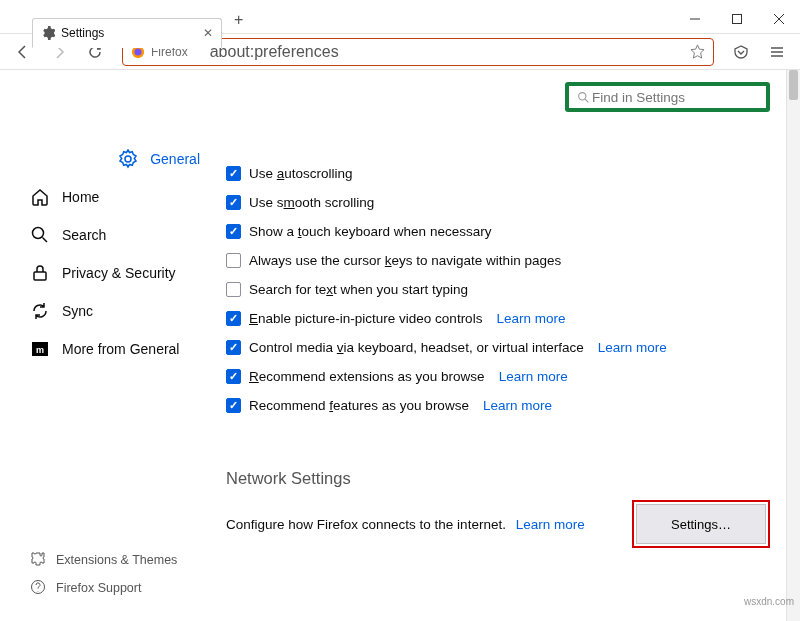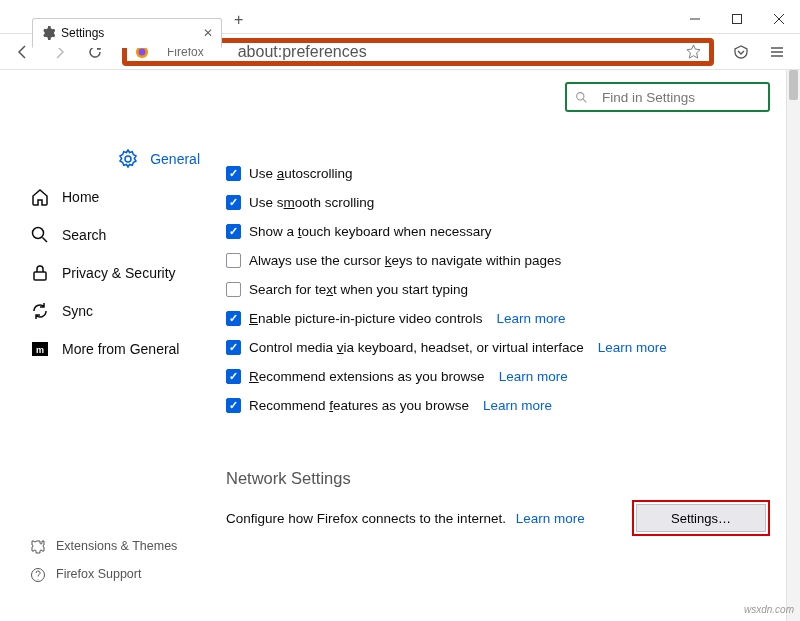--- a/index.html
+++ b/index.html
@@ -12,61 +12,61 @@
 .tab .label { flex: 1; font-size: 12px; }
 .tab .close { color: #666; font-size: 12px; cursor: pointer; }
 .newtab { margin-left: 8px; color: #555; font-size: 16px; cursor: pointer; padding: 4px; }
 .win-controls { margin-left: auto; display: flex; }
 .win-controls .ctl { width: 42px; height: 28px; display: flex; align-items: center; justify-content: center; color: #333; cursor: pointer; font-size: 11px; }
 
 
 .toolbar { height: 36px; display: flex; align-items: center; padding: 0 8px; gap: 6px; border-bottom: 1px solid #e3e3e3; }
 .navbtn { width: 30px; height: 30px; display: flex; align-items: center; justify-content: center; color: #555; cursor: pointer; border-radius: 4px; }
 .navbtn.disabled { color: #bbb; cursor: default; }
-.urlbar { flex: 1; height: 28px; border: 5px solid #c2410c; border-radius: 4px; display: flex; align-items: center; padding: 0 8px; gap: 18px; margin: 0 6px; }
+.urlbar { flex: 1; height: 28px; border: 1px solid #c2410c; border-radius: 4px; display: flex; align-items: center; padding: 0 8px; gap: 6px; margin: 0 6px; }
 .urlbar .ff { width: 14px; height: 14px; }
 .urlbar .id { color: #6b6b6b; font-size: 12px; }
 .urlbar .addr { color: #555; font-size: 16px; margin-left: 16px; }
 .urlbar .star { margin-left: auto; color: #777; }
 
 
 .content { display: flex; height: calc(621px - 70px); position: relative; }
 .scrollbar { position: absolute; right: 0; top: 0; bottom: 0; width: 14px; background: #f3f3f3; border-left: 1px solid #e3e3e3; }
 .scrollbar .thumb { position: absolute; top: 0; left: 2px; right: 2px; height: 30px; background: #c2c2c2; border-radius: 2px; }
 
 
 .sidebar { width: 210px; padding: 70px 10px 10px 30px; display: flex; flex-direction: column; }
 .side-item { display: flex; align-items: center; gap: 12px; height: 38px; cursor: pointer; font-size: 14px; color: #0c0c0d; }
 .side-item.active { color: #0060df; justify-content: flex-end; }
 .side-item .ico { width: 20px; height: 20px; display: flex; align-items: center; justify-content: center; }
 .side-bottom { margin-top: auto; padding-bottom: 16px; }
-.side-small { display: flex; align-items: flex-start; gap: 10px; height: 28px; font-size: 12.5px; color: #555; cursor: pointer; }
+.side-small { display: flex; align-items: flex-end; gap: 10px; height: 28px; font-size: 12.5px; color: #555; cursor: pointer; }
 .side-small .ico { width: 16px; height: 16px; }
 
 
 .main { flex: 1; padding: 12px 30px 20px 16px; overflow: hidden; }
-.searchbox { float: right; width: 205px; height: 30px; border: 2px solid #15803d; border-radius: 3px; display: flex; align-items: center; padding: 0 8px; gap: 14px; color: #6b6b6b; margin-bottom: 54px; }
+.searchbox { float: right; width: 205px; height: 30px; border: 4px solid #15803d; border-radius: 3px; display: flex; align-items: center; padding: 0 8px; gap: 2px; color: #6b6b6b; margin-bottom: 54px; }
 .searchbox input { border: none; outline: none; font-size: 13.5px; flex: 1; color: #0c0c0d; background: transparent; }
 .searchbox .mag { color: #999; }
 
 .options { clear: both; }
 .row { display: flex; align-items: flex-start; gap: 8px; margin: 0 0 14px 0; font-size: 13.5px; }
 .chk { width: 15px; height: 15px; border: 1px solid #8f8f9d; border-radius: 2px; display: inline-flex; align-items: center; justify-content: center; background: #fff; cursor: pointer; flex-shrink: 0; }
 .chk.checked { background: #0060df; border-color: #0060df; color: #fff; }
 .chk.checked::after { content: "✓"; font-size: 11px; line-height: 1; font-weight: bold; }
 .link { color: #0060df; cursor: pointer; margin-left: 6px; }
 .u { text-decoration: underline; }
 
 .section-title { font-size: 16.5px; color: #555; font-weight: 500; margin: 56px 0 12px; }
 .net-row { display: flex; align-items: center; }
 .net-desc { font-size: 13.5px; }
 .net-btn-wrap { margin-left: auto; border: 2px solid #d20000; padding: 2px; }
-.net-btn { width: 130px; height: 28px; background: #e8e8ec; border: 1px solid #bfbfc5; font-size: 13px; cursor: pointer; }
-
-.watermark { position: absolute; bottom: 6px; right: 6px; font-size: 10px; color: #999; font-style: italic; }
+.net-btn { width: 130px; height: 40px; background: #e8e8ec; border: 1px solid #bfbfc5; font-size: 13px; cursor: pointer; }
+
+.watermark { position: absolute; bottom: 14px; right: 6px; font-size: 10px; color: #999; }
 
 svg { display: block; }
 </style>
 </head>
 <body>
 
 <div class="titlebar">
   <div class="tab">
     <span class="gear">
       <svg viewBox="0 0 16 16" width="14" height="14">

